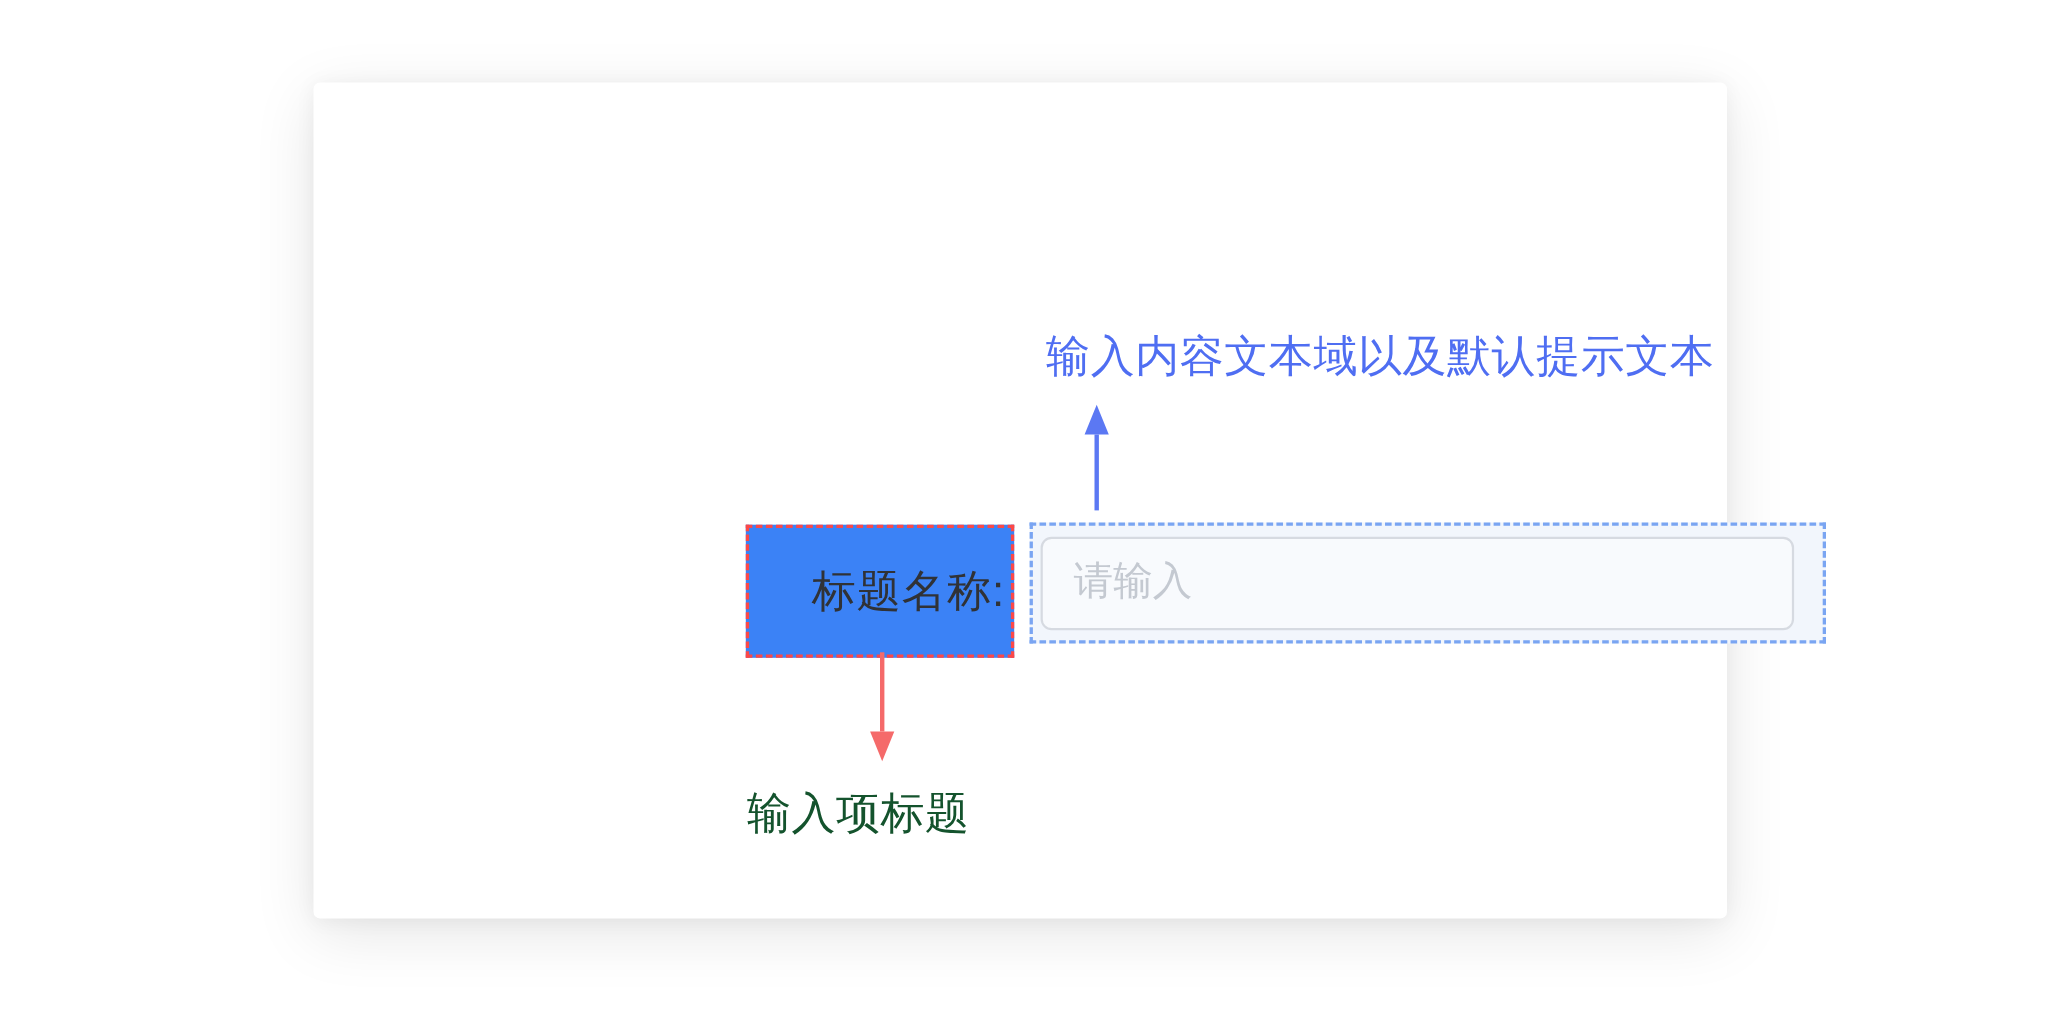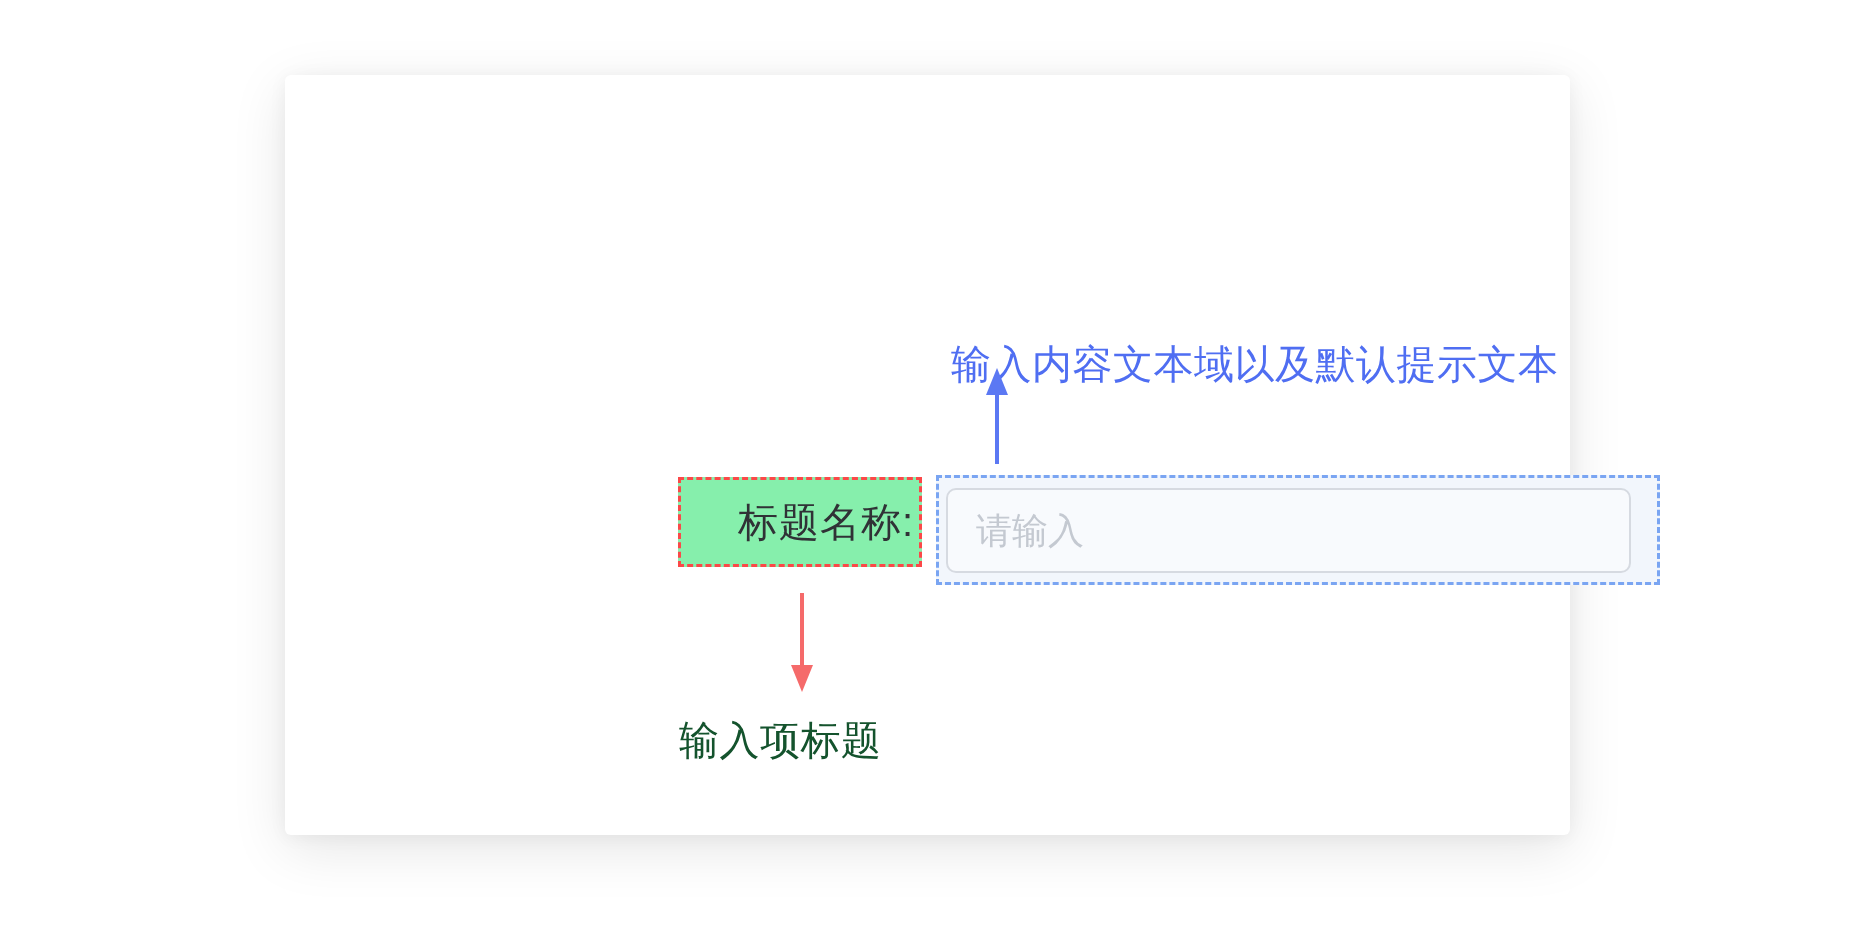--- a/index.html
+++ b/index.html
@@ -31,21 +31,20 @@
     position: absolute;
     font-size: 40px;
     line-height: 1;
     letter-spacing: 0.5px;
     white-space: nowrap;
   }
   .note-blue {
     left: 666px;
     top: 229px;
     color: #4F6EF2;
-    margin-top: 40px;
   }
   .note-red {
     left: 394px;
     top: 645px;
     color: #14532d;
   }
   
   .arrow {
     position: absolute;
     width: 24px;
@@ -76,24 +75,24 @@
     height: 99px;
   }
   .arrow-down .head { border-top: 27px solid #F56A6A; }
   .arrow-down .shaft { background: #F56A6A; }
   
   .red-box {
     position: absolute;
     left: 393px;
     top: 402px;
     width: 244px;
-    height: 90px;
+    height: 121px;
     box-sizing: border-box;
     border: 3px dashed #FB4848;
-    background: #86efac;
+    background: #3b82f6;
     display: flex;
     align-items: center;
     justify-content: flex-end;
     padding-right: 5px;
     text-align: center;
   }
   .field-label {
     font-size: 40px;
     color: #303236;
     font-weight: 500;
@@ -116,21 +115,21 @@
     top: 10px;
     width: 685px;
     height: 85px;
     box-sizing: border-box;
     border: 2px solid #D6DAE1;
     border-radius: 10px;
     background: #F8FAFD;
     padding: 0 20px 0 28px;
     font-size: 36px;
     color: #333333;
-    font-family: Liberation Serif, serif;
+    font-family: Liberation Mono, monospace;
     outline: none;
   }
   .text-input::placeholder {
     color: #C4C9D1;
     opacity: 1;
   }
 </style>
 </head>
 <body>
 

